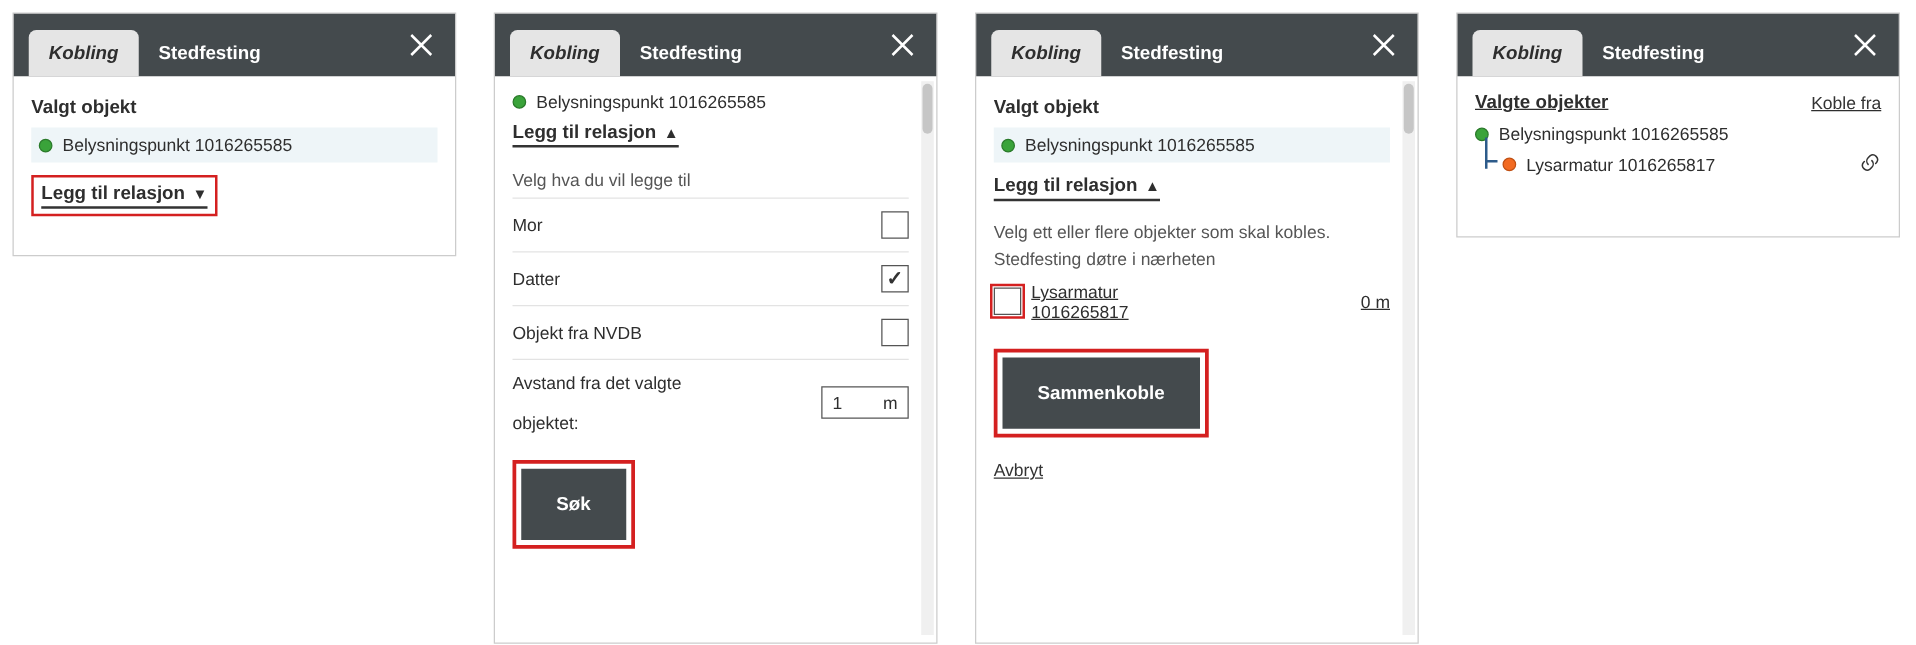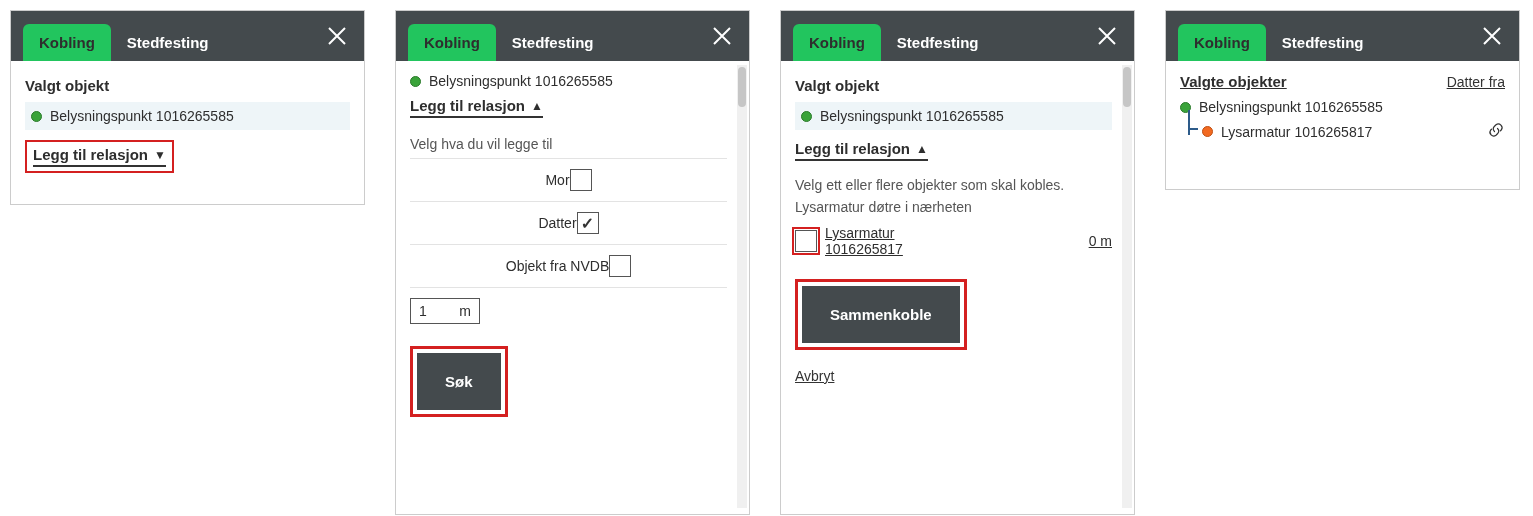--- a/index.html
+++ b/index.html
@@ -36,23 +36,24 @@
     position: relative;
   }
   .tab {
     padding: 10px 16px;
     font-size: 15px;
     color: #fff;
     cursor: pointer;
     font-weight: 600;
   }
   .tab.active {
-    background: #22c55e;
+    background: #e5e5e5;
     color: #2e2e2e;
     border-radius: 6px 6px 0 0;
+    font-style: italic;
   }
   .close-x {
     margin-left: auto;
     align-self: center;
     cursor: pointer;
     padding: 6px;
   }
   .close-x svg { display:block; }
 
   .body {
@@ -110,21 +111,21 @@
   }
   .chev { font-size: 12px; }
   .highlight {
     border: 2px solid #d42020;
     padding: 4px 6px;
     display: inline-block;
   }
   .helper { color:#555; margin: 18px 0 6px 0; }
 
   .opt-row {
-    display:flex; align-items:center; justify-content:center;
+    display:flex; align-items:center; justify-content:space-between;
     padding: 10px 0;
     border-top: 1px solid #e3e3e3;
   }
   .opt-row:first-of-type { border-top: 1px solid #e3e3e3; }
   .cb {
     width: 22px; height: 22px; border:1px solid #555; background:#fff;
     display:inline-flex; align-items:center; justify-content:center;
     cursor:pointer;
   }
   .cb.checked::after {
@@ -220,20 +221,24 @@
     <div class="opt-row">
       <span>Datter</span>
       <span class="cb checked"></span>
     </div>
     <div class="opt-row">
       <span>Objekt fra NVDB</span>
       <span class="cb"></span>
     </div>
 
     <div class="dist-row">
+      <div>
+        <div>Avstand fra det valgte</div>
+        <div style="margin-top:16px;">objektet:</div>
+      </div>
       <span class="dist-input">
         <span>1</span>
         <span>m</span>
       </span>
     </div>
 
     <div style="margin-top:22px;">
       <span class="btn-wrap-hl">
         <button class="btn">Søk</button>
       </span>
@@ -258,21 +263,21 @@
       <span class="dot"></span>
       <span>Belysningspunkt 1016265585</span>
     </div>
     <span class="expando">
       <span>Legg til relasjon</span>
       <span class="chev">▲</span>
     </span>
 
     <div class="helper" style="margin-top:16px;">Velg ett eller flere objekter som skal kobles.</div>
 
-    <div class="sub-label">Lysarmatur døtre i nærheten</div>
+    <div class="sub-label">Stedfesting døtre i nærheten</div>
 
     <div class="row-flex">
       <div class="candidate">
         <span class="cb highlight-small"></span>
         <span style="max-width:150px;">Lysarmatur 1016265817</span>
       </div>
       <span>0 m</span>
     </div>
 
     <div style="margin-top:18px;">
@@ -292,21 +297,21 @@
     <div class="tab">Stedfesting</div>
     <div class="close-x">
       <svg width="22" height="22" viewBox="0 0 22 22">
           <path d="M3 3 L19 19 M19 3 L3 19" stroke="#fff" stroke-width="2" fill="none"></path>
         </svg>
     </div>
   </div>
   <div class="body">
     <div class="row-flex">
       <span class="section-title" style="margin:0;">Valgte objekter</span>
-      <span class="right-head">Datter fra</span>
+      <span class="right-head">Koble fra</span>
     </div>
     <div class="tree">
       <div class="tree-row">
         <span class="dot"></span>
         <span>Belysningspunkt 1016265585</span>
       </div>
       <div class="tree-row tree-child">
         <span class="dot orange"></span>
         <span>Lysarmatur 1016265817</span>
         <span class="unlink-icon">

